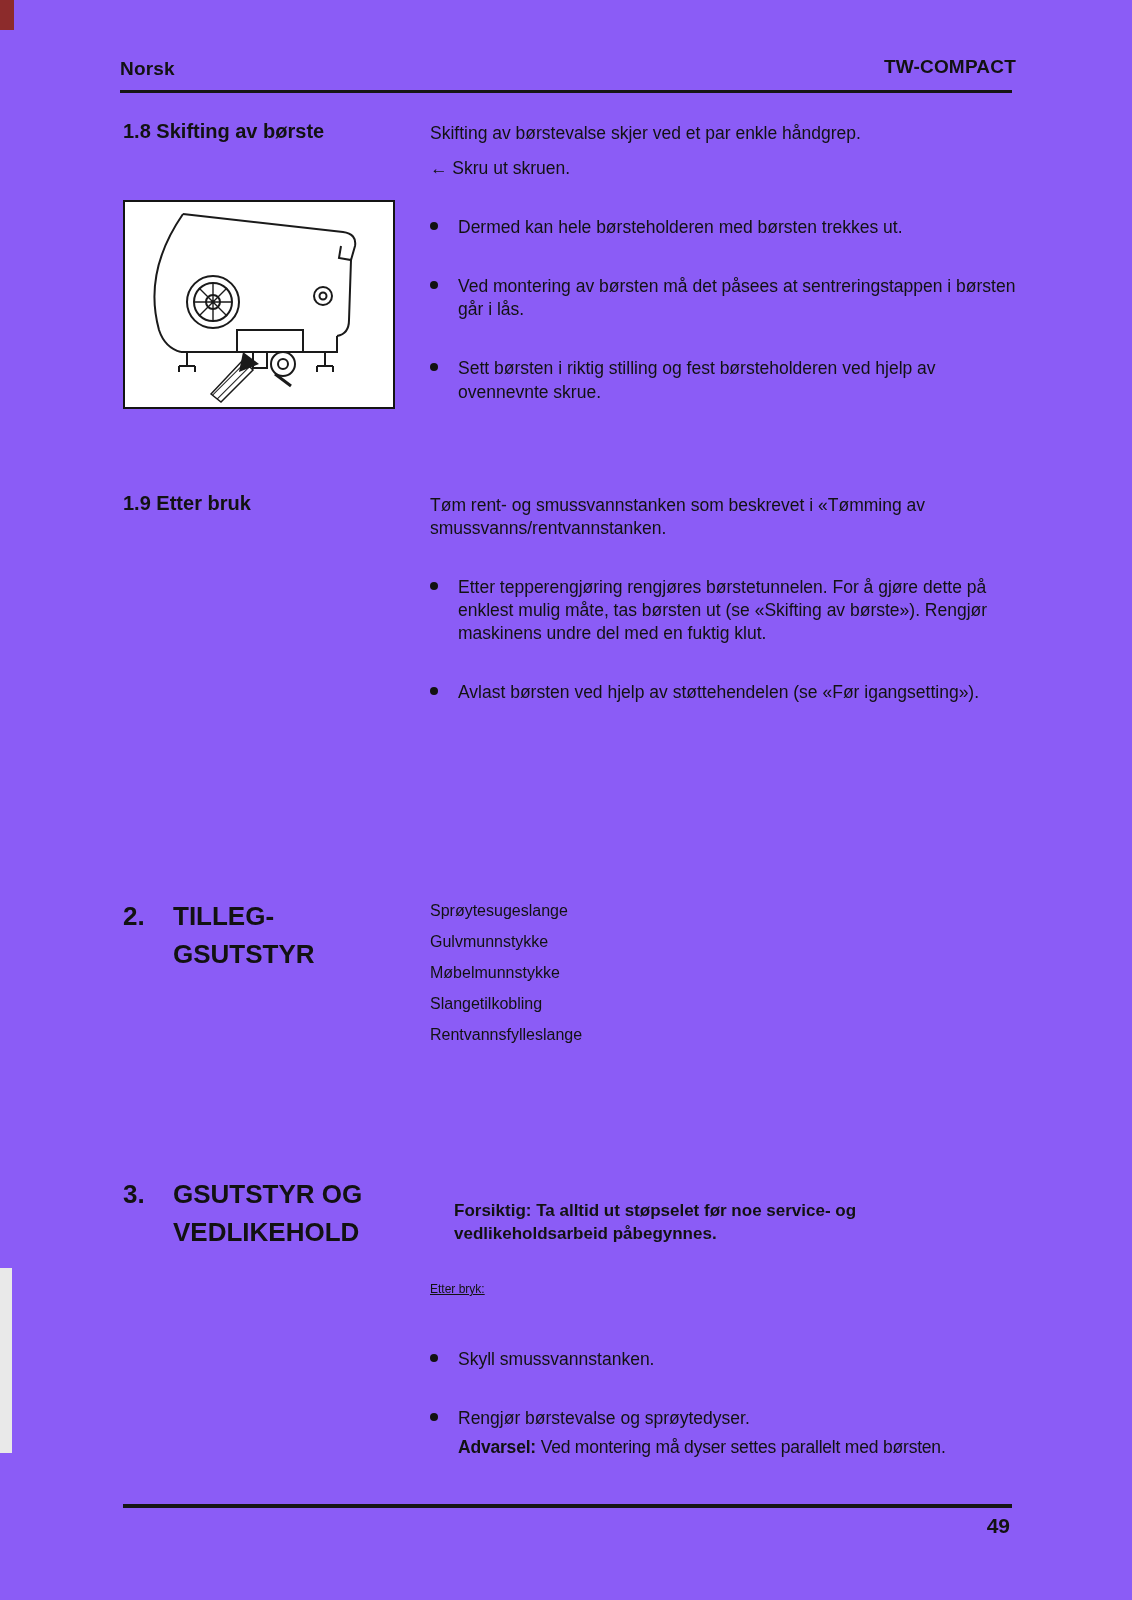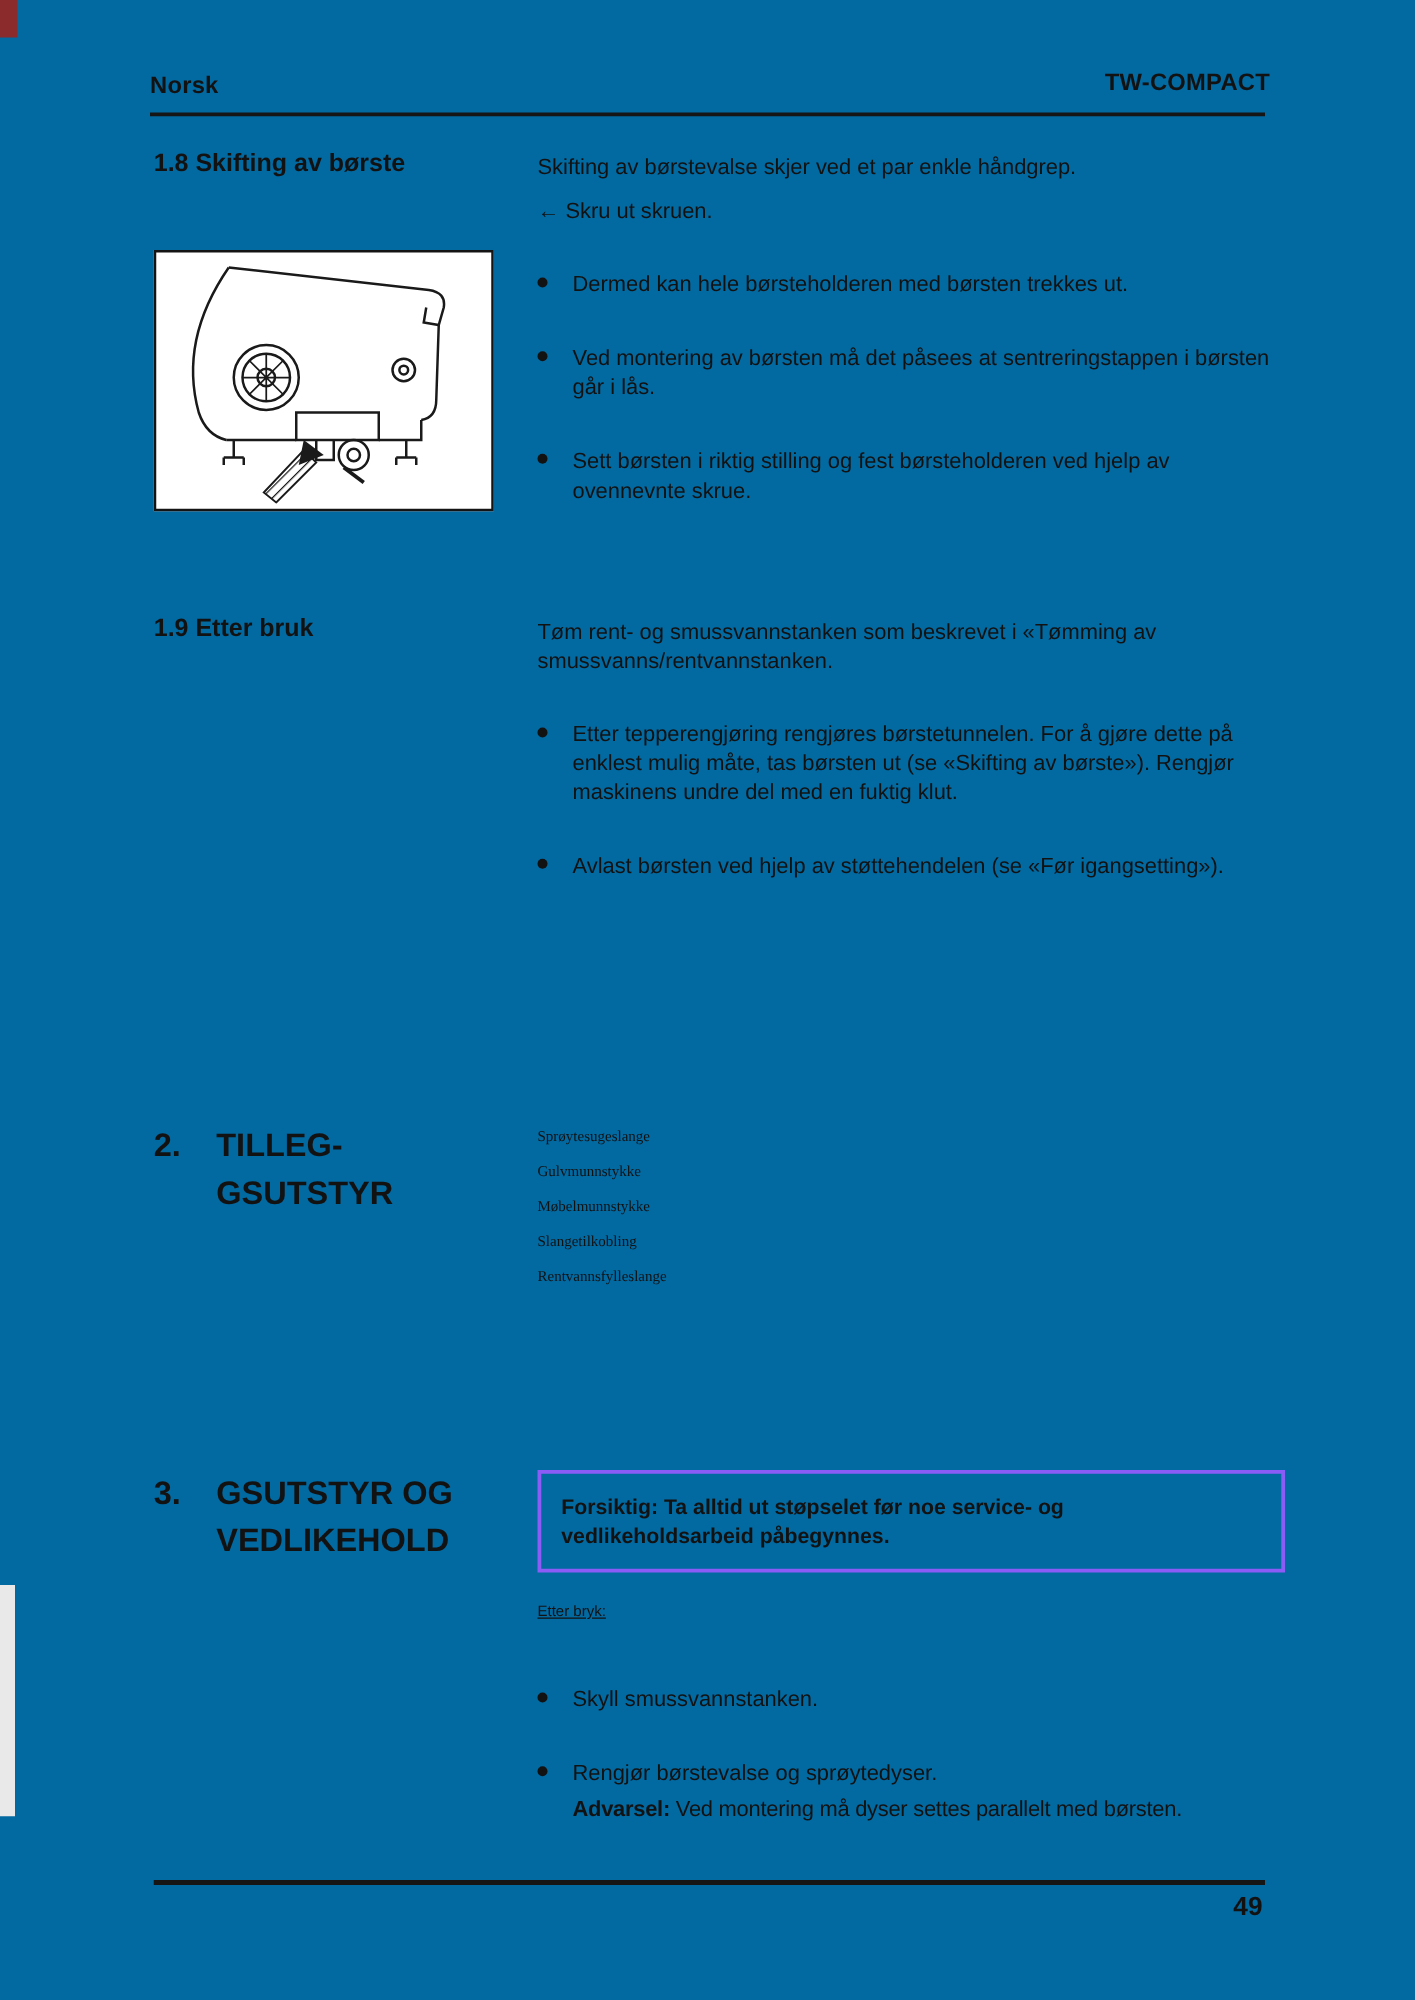--- a/index.html
+++ b/index.html
@@ -1,19 +1,19 @@
 <!DOCTYPE html>
 <html><head>
 <meta charset="utf-8">
 <style>
   html,body{margin:0;padding:0;background:#ffffff;}
   .page{
     position:relative;
     width:1132px;height:1600px;
-    background:#0369a1;
+    background:#8b5cf6;
     font-family:"Liberation Sans", sans-serif;
     color:#121212;
     overflow:hidden;
   }
   .abs{position:absolute;}
   .hdr{font-size:19px;font-weight:bold;letter-spacing:.2px;}
   .rule{background:#161616;}
   .h2{font-size:20px;font-weight:bold;}
   .body-col{width:588px;font-size:17.5px;line-height:1.32;}
   .intro{margin-bottom:12px;}
@@ -21,26 +21,26 @@
   .bullet-dot{
     flex:0 0 28px;
     padding-top:6px;
   }
   .bullet-dot::before{
     content:"";
     display:block;width:8px;height:8px;border-radius:50%;
     background:#121212;
   }
   .bullet-text{flex:1;}
-  .list-item{font-size:12px;margin-bottom:13px;font-family:Liberation Serif, serif;}
+  .list-item{font-size:16px;margin-bottom:13px;}
   .big-heading{display:flex;font-size:26px;font-weight:bold;line-height:1.45;}
   .big-heading .num{flex:0 0 50px;}
   .warning-box{
     width:560px;
-    border:3px solid #8b5cf6;
+    border:8px solid #8b5cf6;
     padding:16px 16px 14px 16px;
     font-size:17px;font-weight:bold;line-height:1.35;
   }
   .underlined{text-decoration:underline;}
   .pagenum{font-size:21px;font-weight:bold;}
   .fig-box{
     width:268px;height:205px;
     border:2px solid #141414;
     background:#fff;
   }

